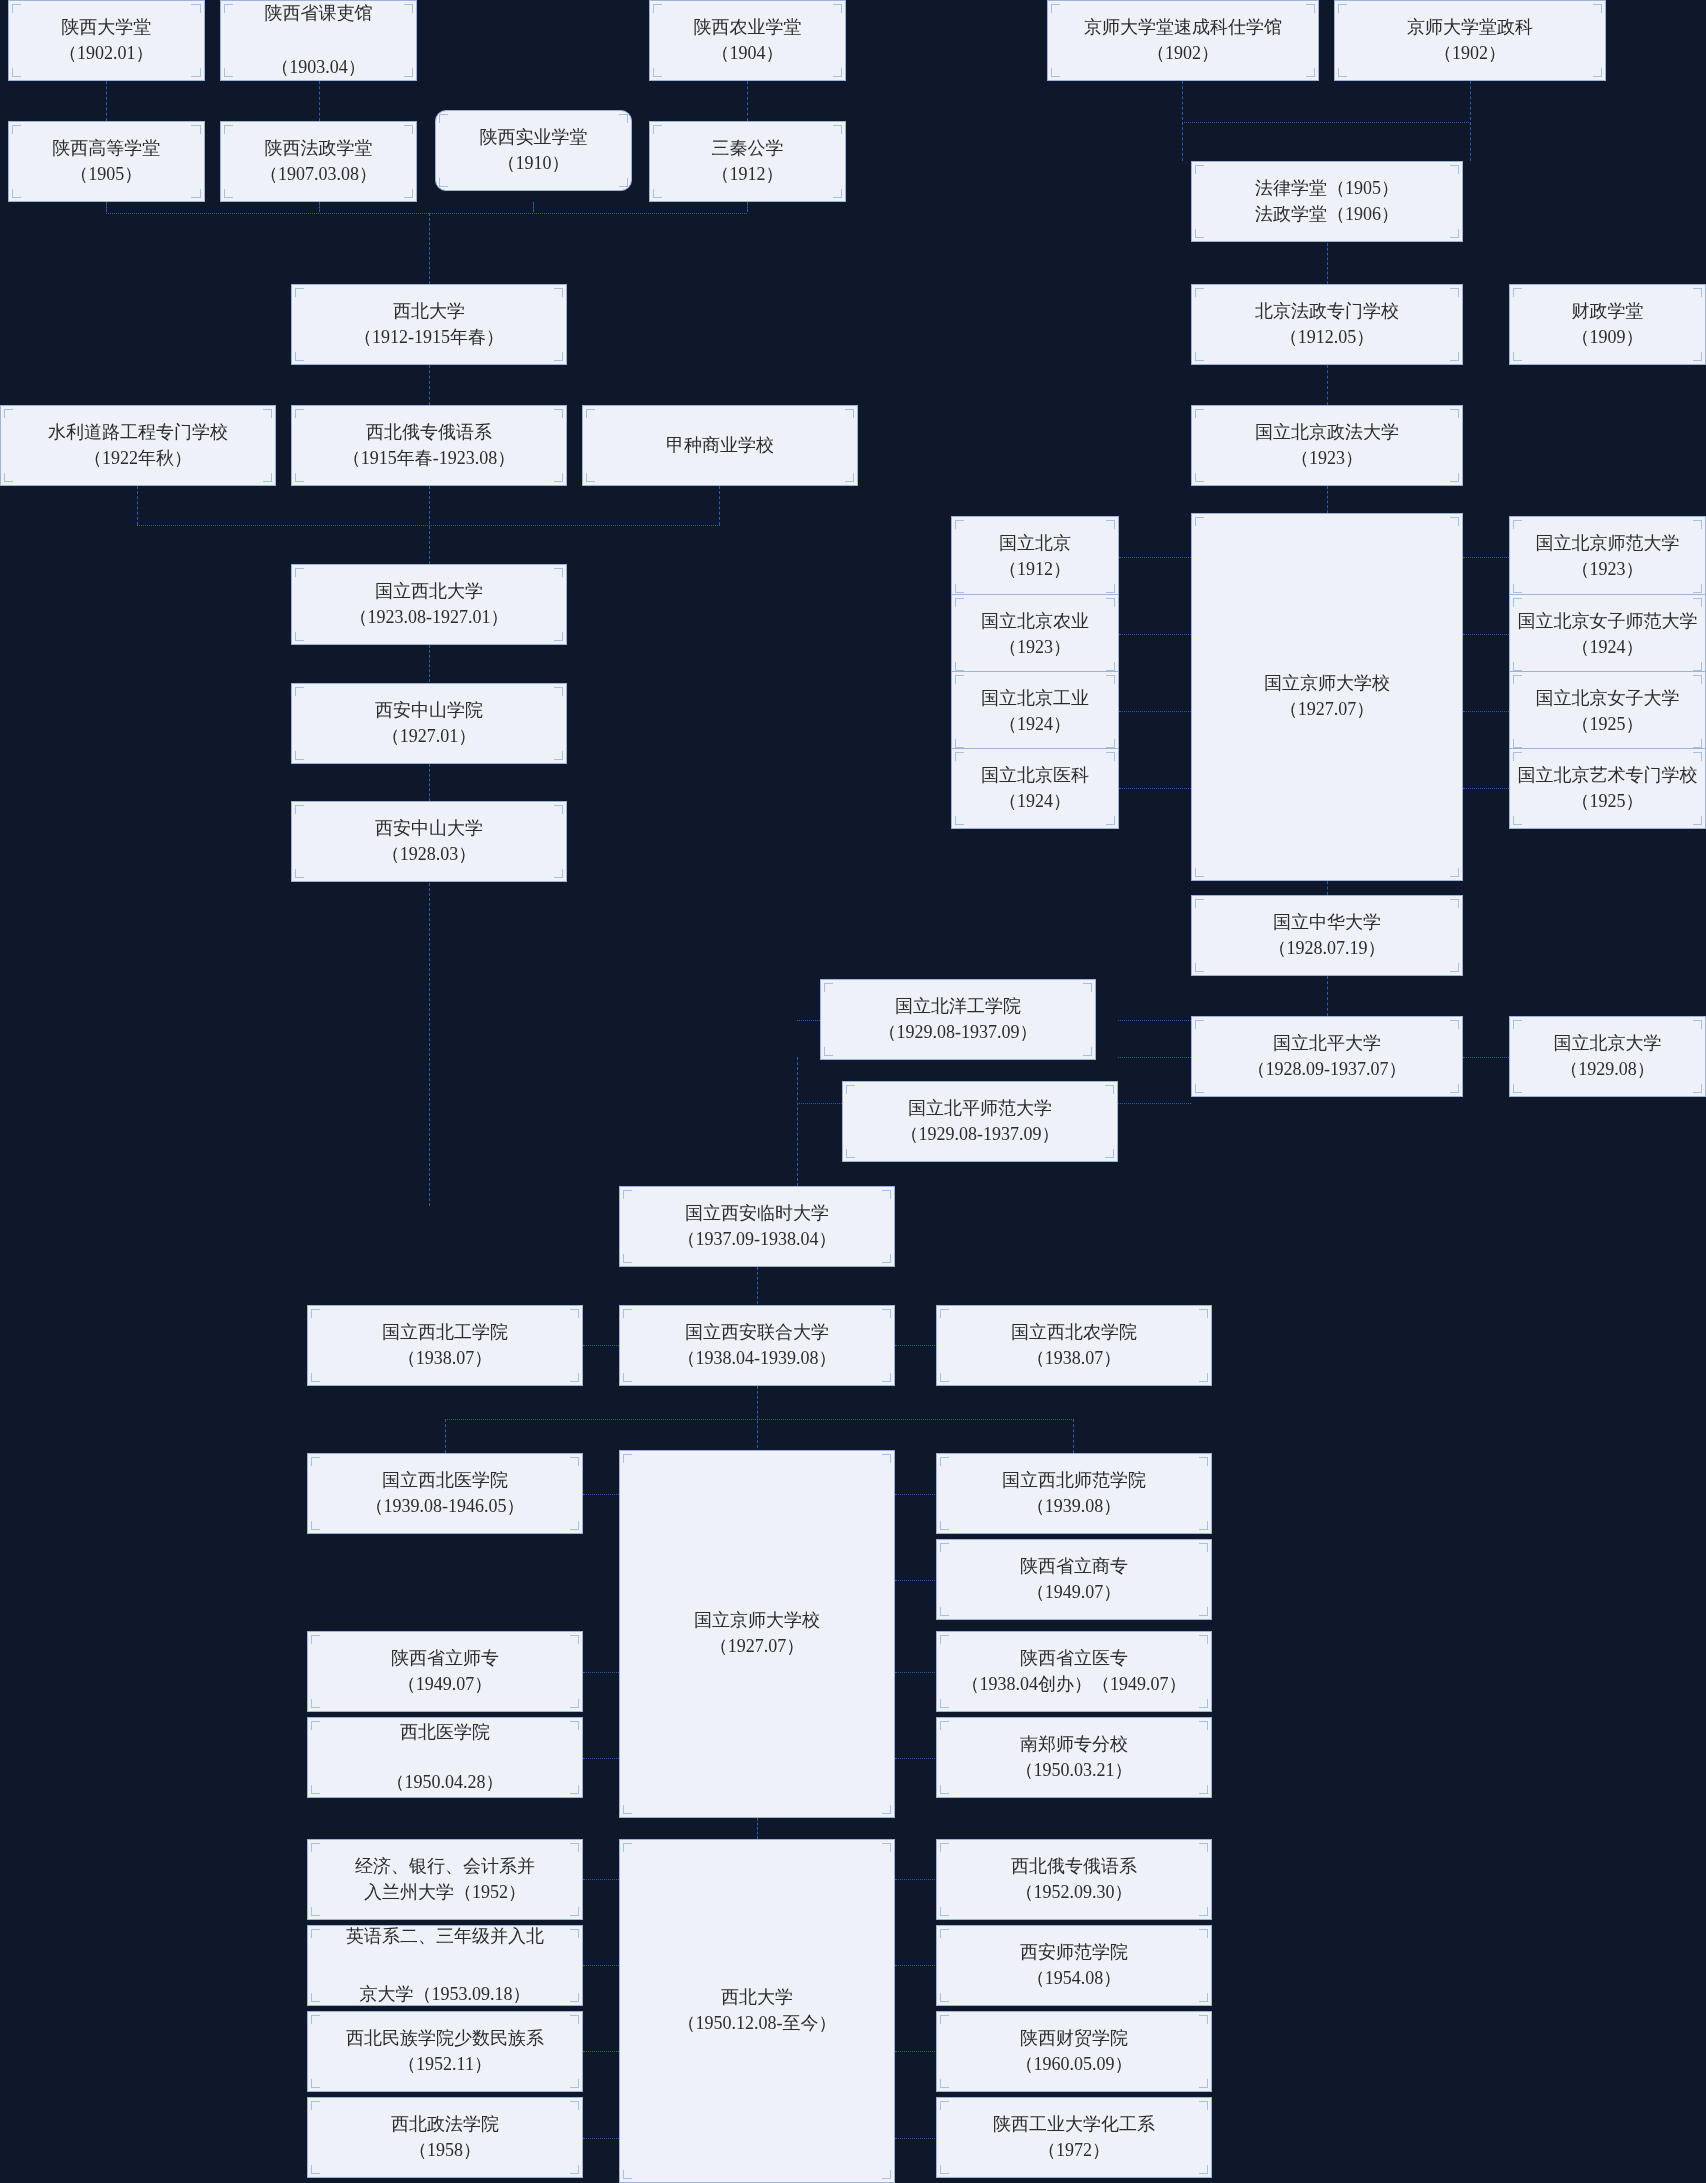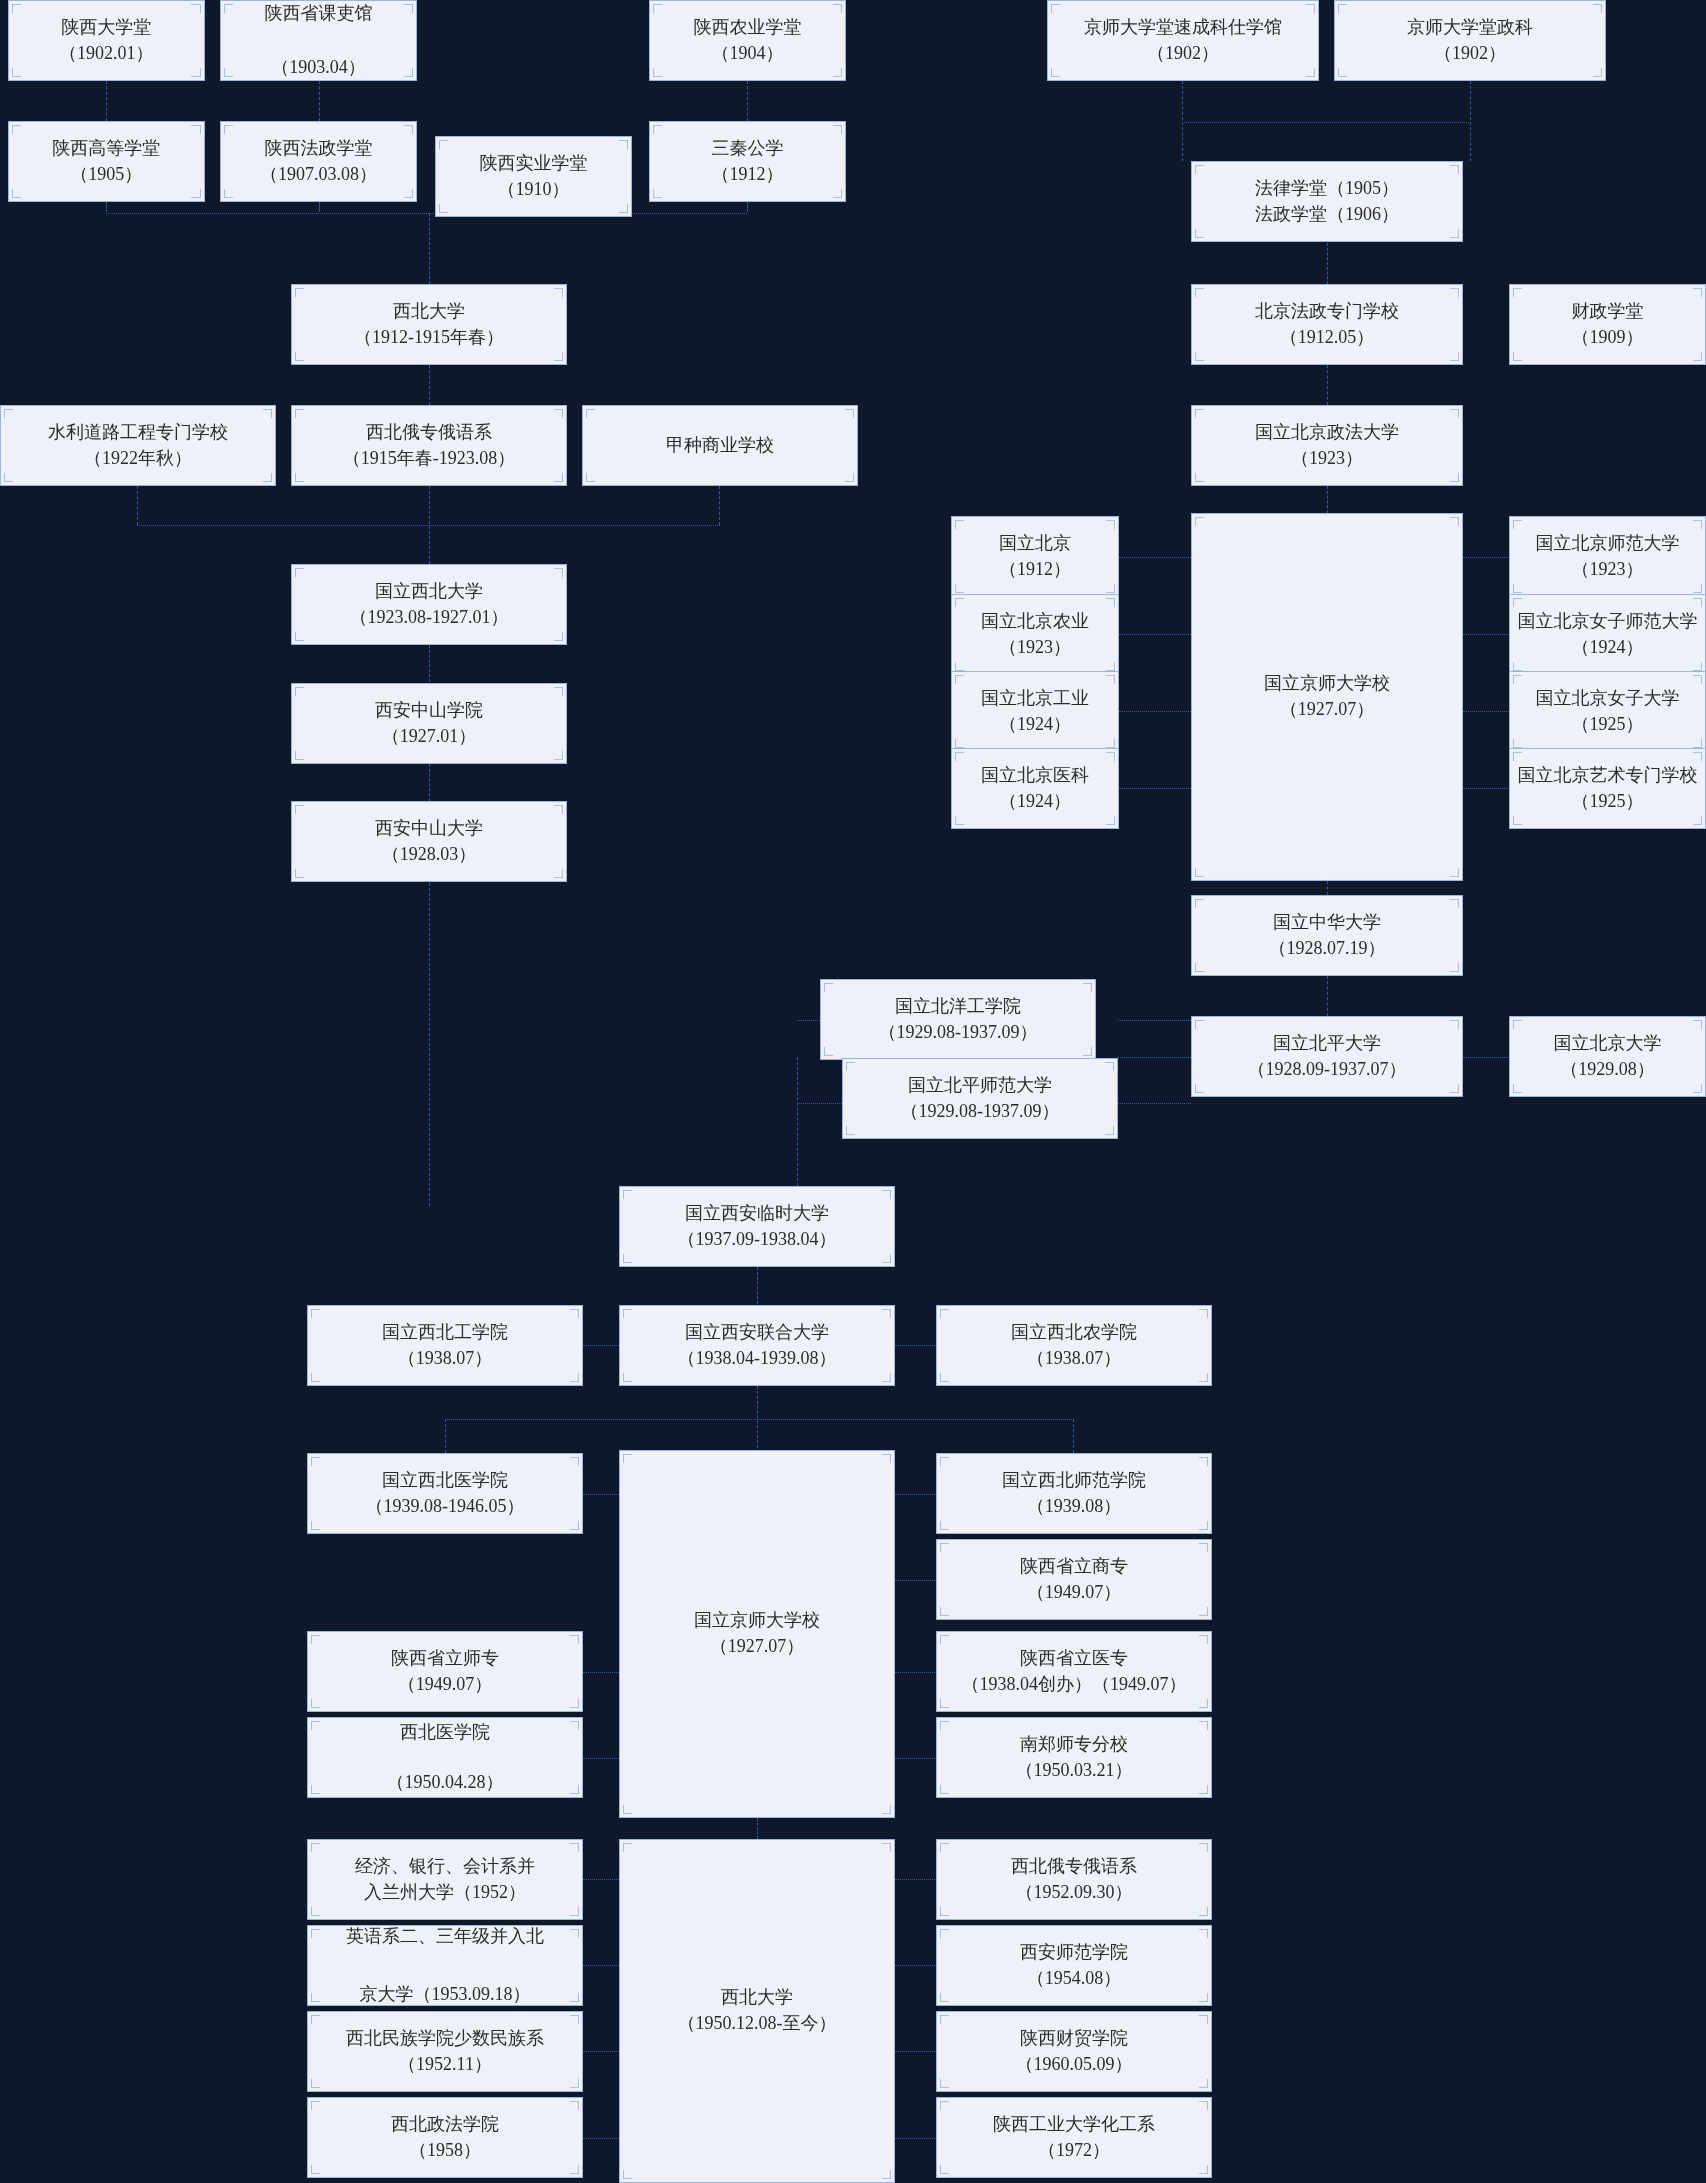--- a/index.html
+++ b/index.html
@@ -144,21 +144,21 @@
         <span class="ln">（1905）</span>
       </div>
       <div class="node" style="left: 220px; top: 121px; width: 197px; height: 81px;">
         <span class="hdl tl"></span>
         <span class="hdl tr"></span>
         <span class="hdl bl"></span>
         <span class="hdl br"></span>
         <span class="ln">陕西法政学堂</span>
         <span class="ln">（1907.03.08）</span>
       </div>
-      <div class="node" style="left: 435px; top: 136px; width: 197px; height: 81px;">
+      <div class="node" style="left: 435px; top: 110px; width: 197px; height: 81px; border-radius: 11px;">
         <span class="hdl tl"></span>
         <span class="hdl tr"></span>
         <span class="hdl bl"></span>
         <span class="hdl br"></span>
         <span class="ln">陕西实业学堂</span>
         <span class="ln">（1910）</span>
       </div>
       <div class="node" style="left: 649px; top: 121px; width: 197px; height: 81px;">
         <span class="hdl tl"></span>
         <span class="hdl tr"></span>
@@ -351,21 +351,21 @@
         <span class="ln">（1928.09-1937.07）</span>
       </div>
       <div class="node" style="left: 1509px; top: 1016px; width: 197px; height: 81px;">
         <span class="hdl tl"></span>
         <span class="hdl tr"></span>
         <span class="hdl bl"></span>
         <span class="hdl br"></span>
         <span class="ln">国立北京大学</span>
         <span class="ln">（1929.08）</span>
       </div>
-      <div class="node" style="left: 842px; top: 1058px; width: 276px; height: 81px;">
+      <div class="node" style="left: 842px; top: 1081px; width: 276px; height: 81px;">
         <span class="hdl tl"></span>
         <span class="hdl tr"></span>
         <span class="hdl bl"></span>
         <span class="hdl br"></span>
         <span class="ln">国立北平师范大学</span>
         <span class="ln">（1929.08-1937.09）</span>
       </div>
       <div class="node" style="left: 619px; top: 1186px; width: 276px; height: 81px;">
         <span class="hdl tl"></span>
         <span class="hdl tr"></span>

